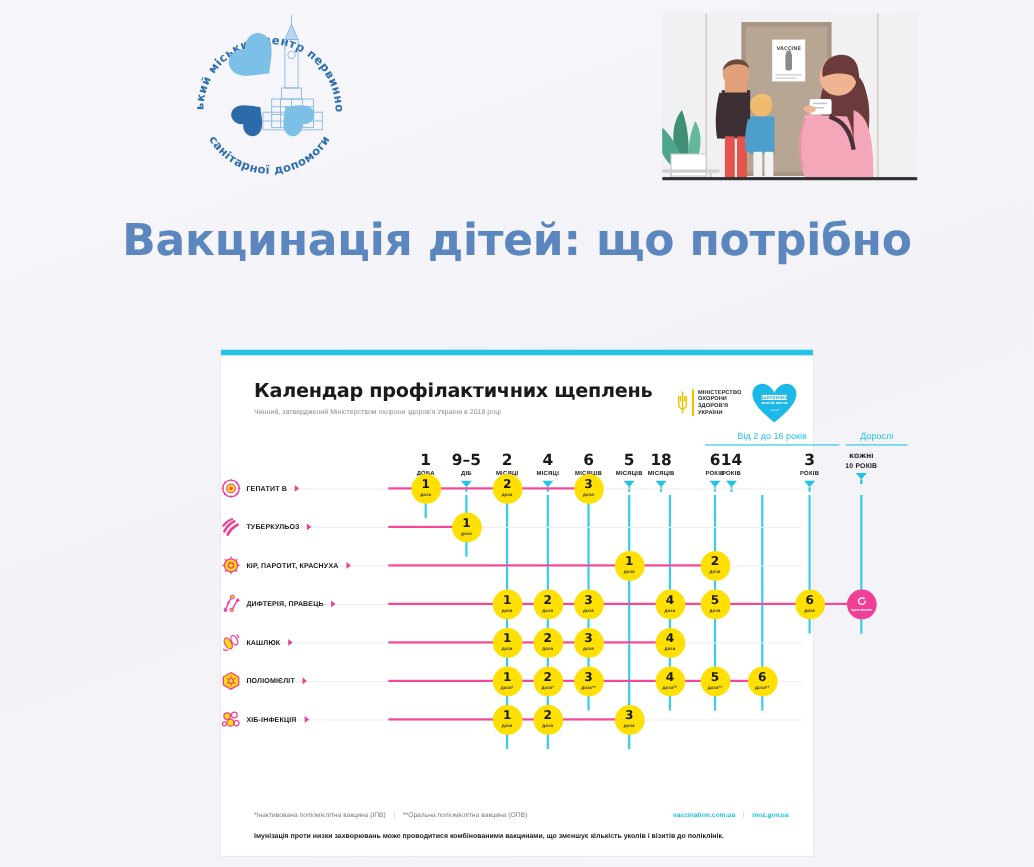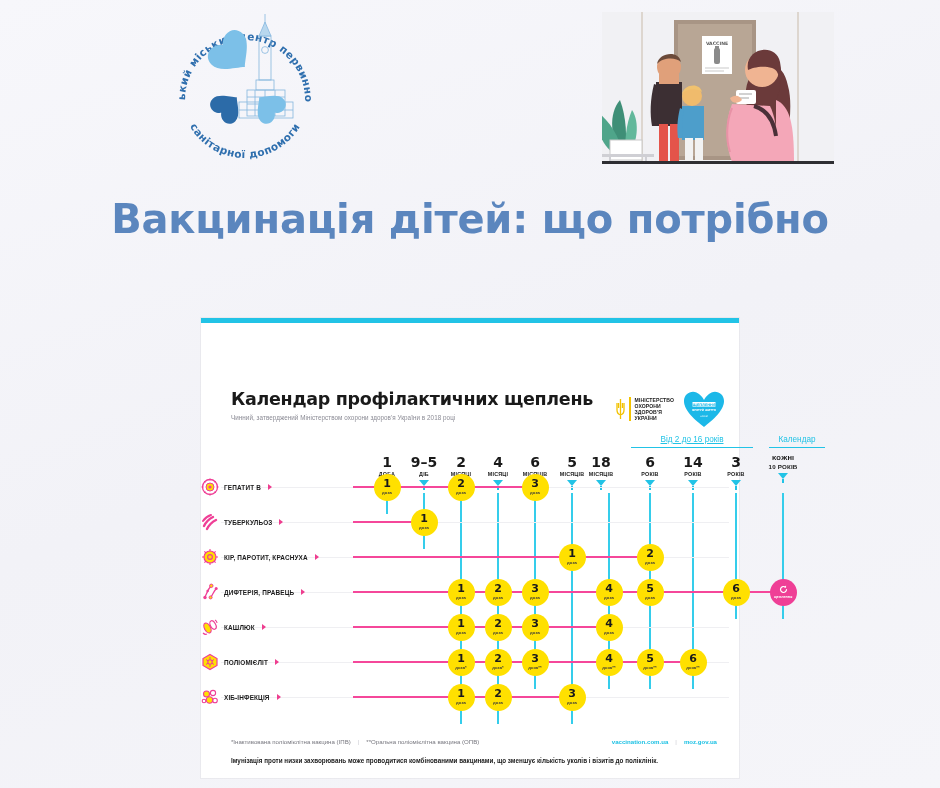--- a/index.html
+++ b/index.html
@@ -38,21 +38,21 @@
 
   
   #card {
     position: absolute; left: 201px; top: 318px;
     width: 538px; height: 460px;
     background: #ffffff;
     border-top: 5px solid #22c3e6;
     box-shadow: 0 0 0 1px rgba(0,0,0,0.04);
   }
 
-  .ig-head { position: relative; padding: 23px 18px 0 30px; margin-top: 43px; }
+  .ig-head { position: relative; padding: 23px 18px 0 30px; }
   .ig-title {
     font-family: "DejaVu Sans", sans-serif;
     font-size: 17.5px; font-weight: bold; color: #1a1a1a;
     letter-spacing: -0.3px;
   }
   .ig-sub {
     margin-top: 5px;
     font-size: 6.3px; color: #8a8a94; letter-spacing: 0.05px;
   }
 
@@ -271,22 +271,22 @@
             <rect x="9.5" y="12" width="23" height="4.6" fill="#ffffff"></rect>
             <text x="21" y="15.6" font-family="DejaVu Sans, sans-serif" font-size="3.4" font-weight="bold" fill="#1cb8e8" text-anchor="middle">ЩЕПЛЕННЯ</text>
             <text x="21" y="20.6" font-family="DejaVu Sans, sans-serif" font-size="2.6" font-weight="bold" fill="#ffffff" text-anchor="middle">ВРЯТУЙ ЖИТТЯ</text>
             <text x="21" y="27" font-family="DejaVu Sans, sans-serif" font-size="2.5" fill="#ffffff" text-anchor="middle">unicef</text>
           </svg>
         </div>
       </div>
     </div>
 
     <div class="grid-wrap" id="grid">
-        <div class="grp" style="left: 430px; width: 122px; text-decoration: underline;">Від 2 до 16 років</div>
-        <div class="grp" style="left: 568px; width: 56px;">Календар</div>
+        <div class="grp" style="left: 440px; width: 122px;">Від 2 до 16 років</div>
+        <div class="grp" style="left: 568px; width: 56px;">Дорослі</div>
         <div class="col" style="left: 186px;">
           <div class="num">1</div>
           <div class="unit">ДОБА</div>
           <div class="funnel"></div>
           <div class="stem"></div>
         </div>
         <div class="vline" style="left: 186px; top: 58px; height: 21px;"></div>
         <div class="col" style="left: 223px;">
           <div class="num">9–5</div>
           <div class="unit">ДІБ</div>
@@ -329,21 +329,21 @@
           <div class="stem"></div>
         </div>
         <div class="vline" style="left: 408px; top: 58px; height: 196px;"></div>
         <div class="col" style="left: 449px;">
           <div class="num">6</div>
           <div class="unit">РОКІВ</div>
           <div class="funnel"></div>
           <div class="stem"></div>
         </div>
         <div class="vline" style="left: 449px; top: 58px; height: 196px;"></div>
-        <div class="col" style="left: 492px;">
+        <div class="col" style="left: 464px;">
           <div class="num">14</div>
           <div class="unit">РОКІВ</div>
           <div class="funnel"></div>
           <div class="stem"></div>
         </div>
         <div class="vline" style="left: 492px; top: 58px; height: 196px;"></div>
         <div class="col" style="left: 535px;">
           <div class="num">3</div>
           <div class="unit">РОКІВ</div>
           <div class="funnel"></div>

